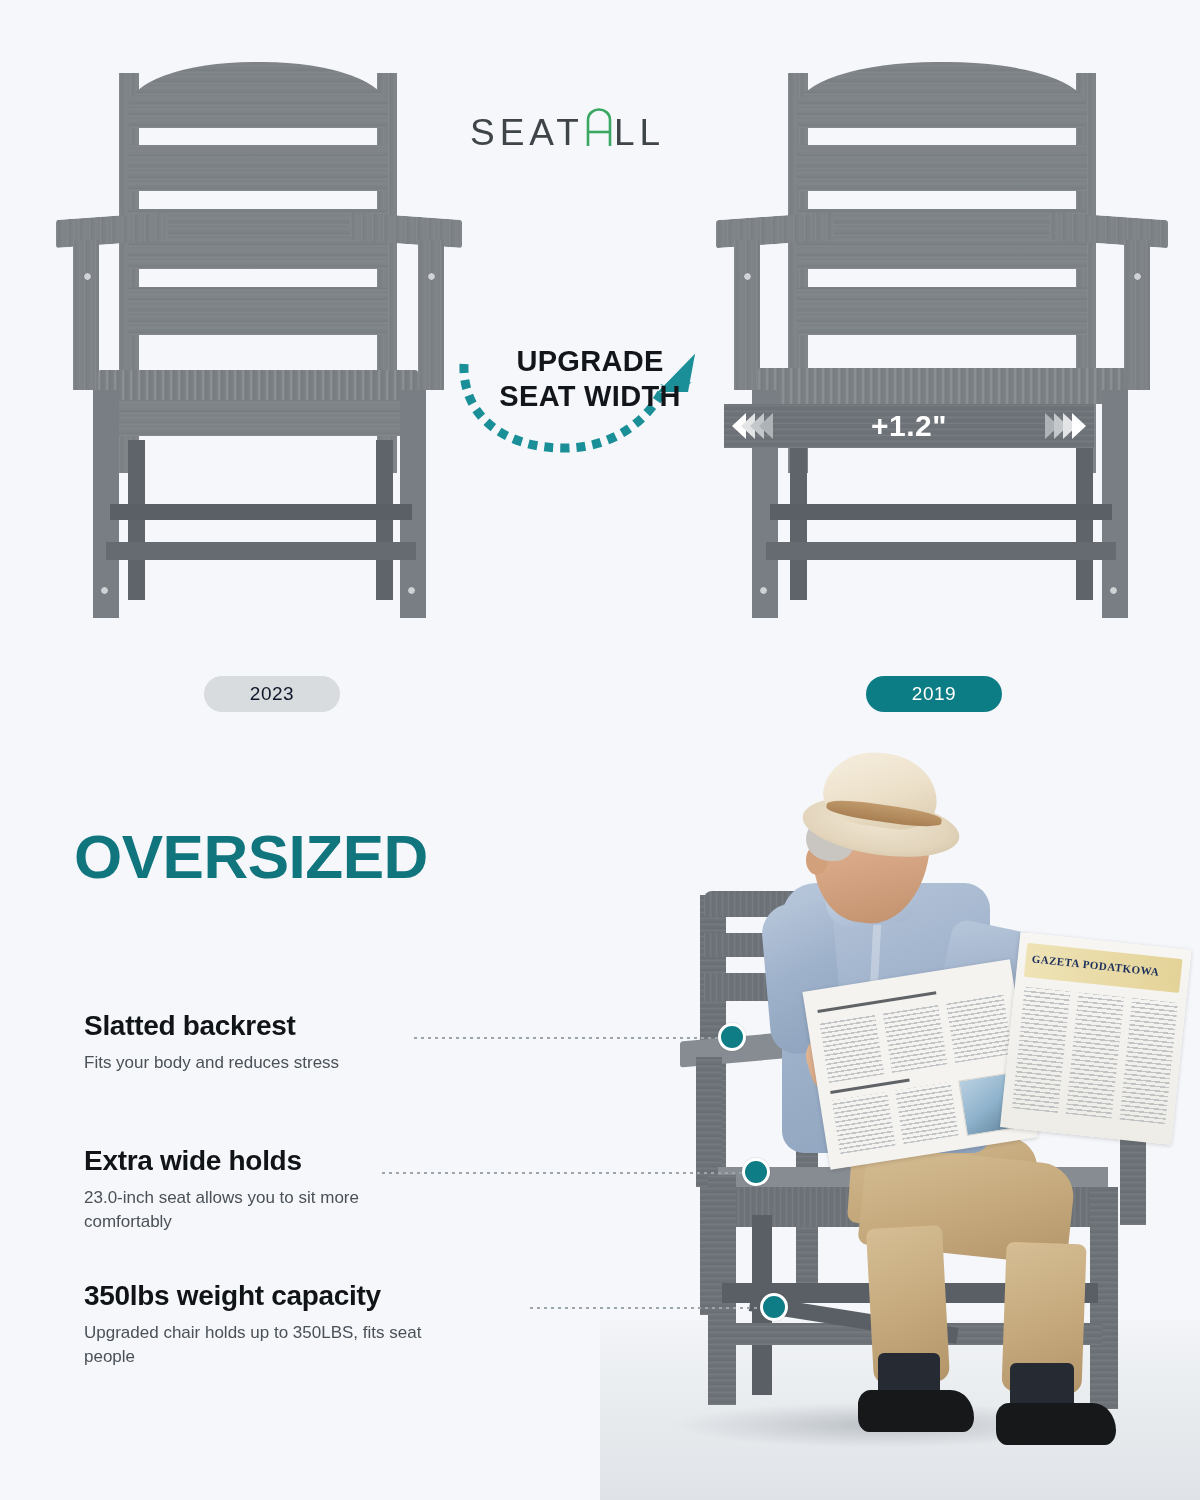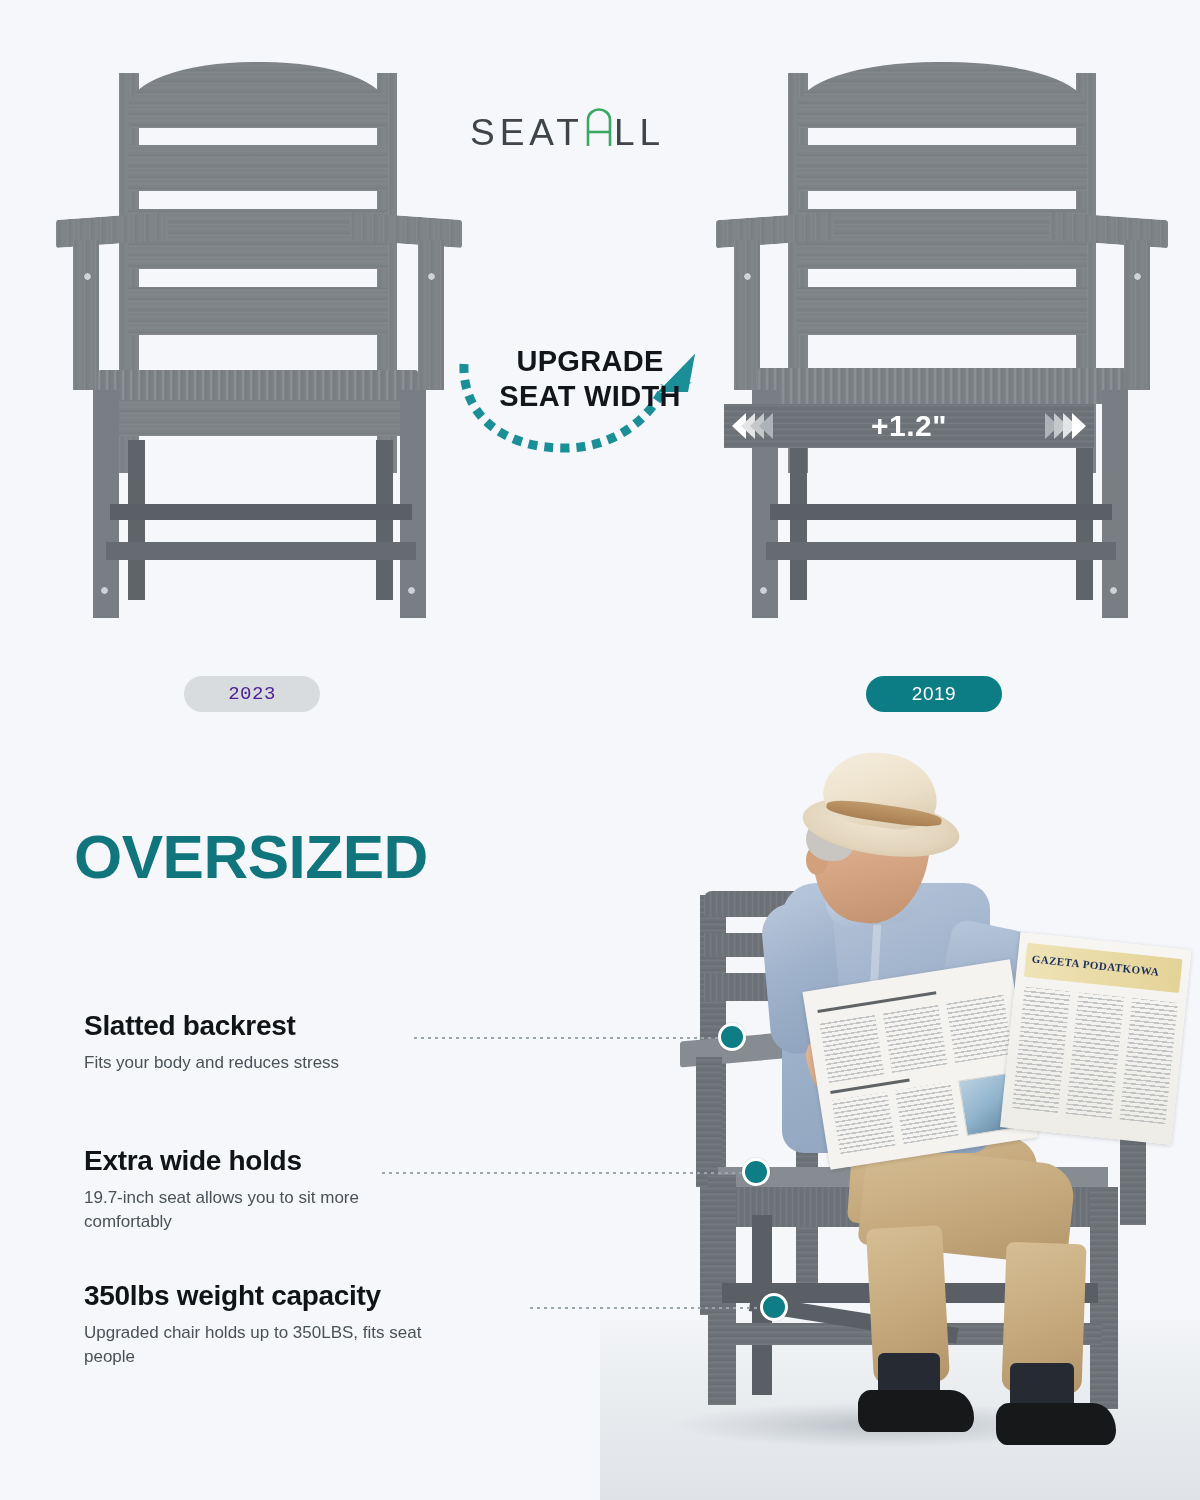--- a/index.html
+++ b/index.html
@@ -42,21 +42,21 @@
   .post-light  { width:20px;  background:#868b90; }
   .arch-top    { border-radius:48% 48% 6px 6px / 70% 70% 6px 6px; }
   .slat        { border-radius:2px; }
   .armrest     { border-radius:3px; }
   .seat-top    { border-radius:3px; }
 
   
   .year-badge { position:absolute; height:36px; border-radius:18px;
                 display:flex; align-items:center; justify-content:center;
                 font-size:19px; font-weight:400; letter-spacing:.5px; }
-  .year-2023 { left:184px; top:676px; width:136px; background:#d8dcdf; color:#4c1d95;font-family:Liberation Mono, monospace; }
+  .year-2023 { left:204px; top:676px; width:136px; background:#d8dcdf; color:#0f172a; }
   .year-2024 { left:866px; top:676px; width:136px; background:#0d7d85; color:#ffffff; }
 
   
   .upgrade-wrap { position:absolute; left:452px; top:330px; width:260px; height:130px; }
   .upgrade-text { position:absolute; left:38px; top:14px; width:200px;
                   font-size:29px; font-weight:700; line-height:1.22; color:#12161a;
                   letter-spacing:.3px; text-align:center; }
   .upgrade-wrap svg { position:absolute; left:0; top:0; }
 
   
@@ -281,21 +281,21 @@
     <div class="headline">
       <div>OVERSIZED</div>
     </div>
 
     <div class="feature feature-1">
       <div class="f-title">Slatted backrest</div>
       <div class="f-desc">Fits your body and reduces stress</div>
     </div>
     <div class="feature feature-2">
       <div class="f-title">Extra wide holds</div>
-      <div class="f-desc" style="width:310px;">19.7-inch seat allows you to sit more comfortably</div>
+      <div class="f-desc" style="width:310px;">23.0-inch seat allows you to sit more comfortably</div>
     </div>
     <div class="feature feature-3">
       <div class="f-title">350lbs weight capacity</div>
       <div class="f-desc" style="width:380px;">Upgraded chair holds up to 350LBS, fits seat people</div>
     </div>
 
     <div class="scene">
       <div class="floor"></div>
       <div class="scene-shadow"></div>
 

